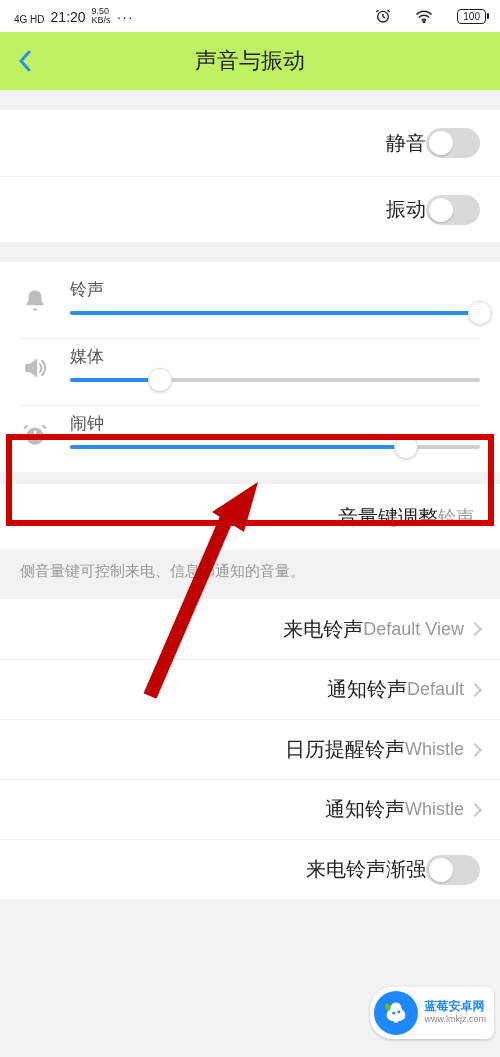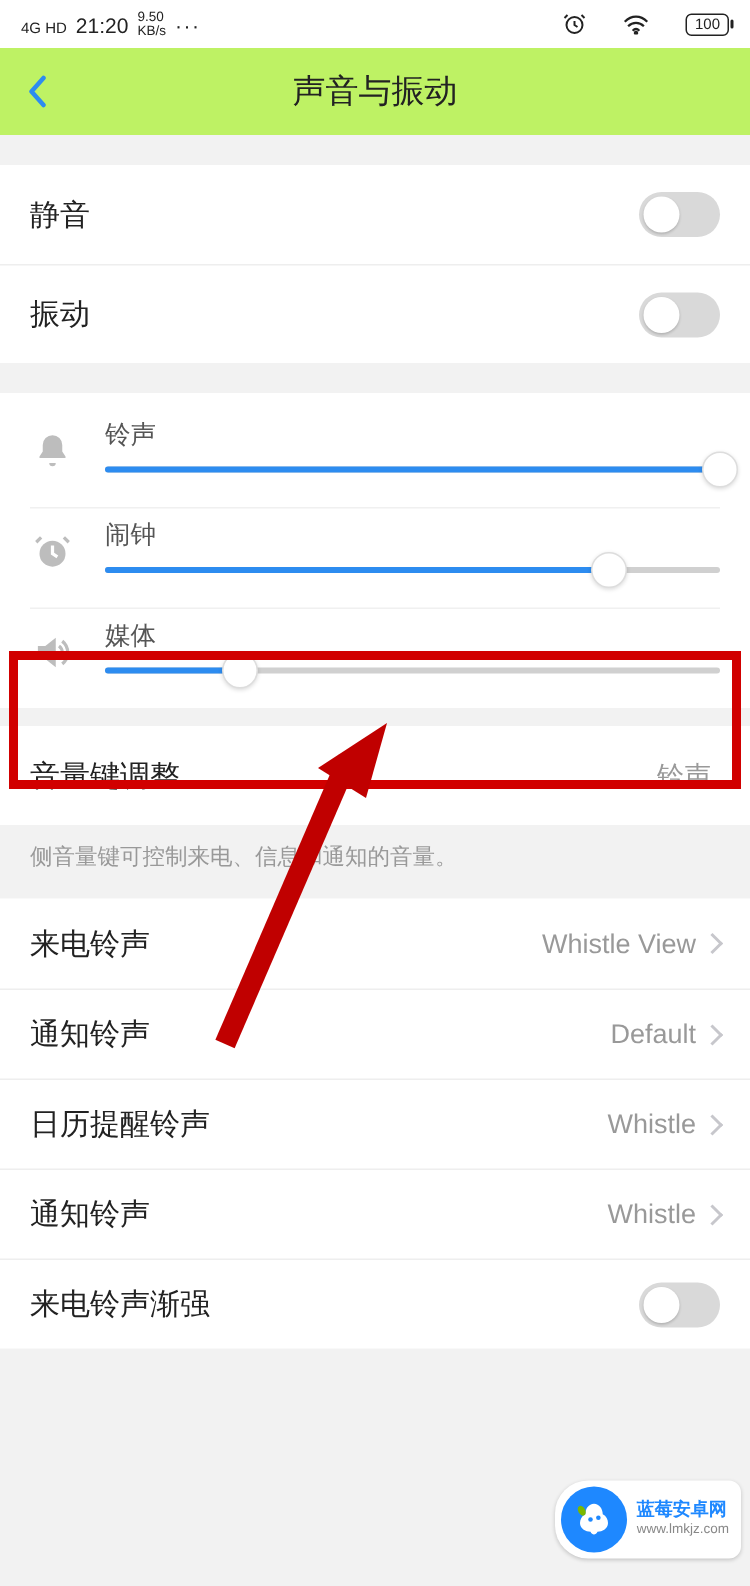--- a/index.html
+++ b/index.html
@@ -19,21 +19,21 @@
   .nav-bar { height: 58px; background: #bef264; display: flex; align-items: center; position: relative; }
   .nav-back { width: 50px; height: 100%; display: flex; align-items: center; justify-content: center; }
   .nav-title { position: absolute; left: 0; right: 0; text-align: center; font-size: 22px; font-weight: 400; pointer-events: none; }
 
   .gap { height: 20px; background: #f2f2f2; }
   .gap-sm { height: 12px; background: #f2f2f2; }
 
   .list-group { background: #fff; }
   .row { display: flex; align-items: center; padding: 0 20px; min-height: 66px; font-size: 20px; }
   .row + .row { border-top: 1px solid #eee; }
-  .row .label { flex: 1; }
+  .row .label { flex: 1; text-align: right; }
   .row .value { color: #999; font-size: 18px; margin-right: 6px; }
   .row.sub { min-height: 60px; }
 
   .toggle { width: 54px; height: 30px; background: #d9d9d9; border-radius: 15px; position: relative; }
   .toggle::after { content:""; position:absolute; left:3px; top:3px; width:24px; height:24px; background:#fff; border-radius:50%; box-shadow:0 1px 2px rgba(0,0,0,.2); }
 
   .chevron { width: 10px; height: 10px; border-right: 2px solid #c7c7cc; border-bottom: 2px solid #c7c7cc; transform: rotate(-45deg); }
 
   .slider-group { background: #fff; padding: 10px 20px 0 20px; }
   .slider-row { display: flex; align-items: flex-start; gap: 20px; padding: 6px 0 22px 0; position: relative; }
@@ -121,66 +121,66 @@
       <div class="slider-track">
         <div class="slider-fill" style="width:100%"></div>
         <div class="slider-thumb" style="left:100%"></div>
       </div>
     </div>
   </div>
 
   <div class="slider-row">
     <div class="icon">
       <svg width="26" height="26" viewBox="0 0 24 24" fill="#bdbdbd">
+          <path d="M4 9v6h4l5 4V5L8 9H4zM16 8a5 5 0 010 8M18 5a9 9 0 010 14" stroke="#bdbdbd" stroke-width="2" fill="none"></path>
+          <path d="M4 9v6h4l5 4V5L8 9H4z" fill="#bdbdbd"></path>
+        </svg>
+    </div>
+    <div class="slider-body">
+      <div class="slider-label">媒体</div>
+      <div class="slider-track">
+        <div class="slider-fill" style="width:22%"></div>
+        <div class="slider-thumb" style="left:22%"></div>
+      </div>
+    </div>
+  </div>
+
+  <div class="slider-row">
+    <div class="icon">
+      <svg width="26" height="26" viewBox="0 0 24 24" fill="#bdbdbd">
           <circle cx="12" cy="13" r="8"></circle>
           <path d="M5 3L2 6M22 6l-3-3" stroke="#bdbdbd" stroke-width="2" fill="none"></path>
           <path d="M12 8v5l3 2" stroke="#fff" stroke-width="2" fill="none"></path>
         </svg>
     </div>
     <div class="slider-body">
       <div class="slider-label">闹钟</div>
       <div class="slider-track">
         <div class="slider-fill" style="width:82%"></div>
         <div class="slider-thumb" style="left:82%"></div>
       </div>
     </div>
   </div>
 
-  <div class="slider-row">
-    <div class="icon">
-      <svg width="26" height="26" viewBox="0 0 24 24" fill="#bdbdbd">
-          <path d="M4 9v6h4l5 4V5L8 9H4zM16 8a5 5 0 010 8M18 5a9 9 0 010 14" stroke="#bdbdbd" stroke-width="2" fill="none"></path>
-          <path d="M4 9v6h4l5 4V5L8 9H4z" fill="#bdbdbd"></path>
-        </svg>
-    </div>
-    <div class="slider-body">
-      <div class="slider-label">媒体</div>
-      <div class="slider-track">
-        <div class="slider-fill" style="width:22%"></div>
-        <div class="slider-thumb" style="left:22%"></div>
-      </div>
-    </div>
-  </div>
-
 </div>
 
 <div class="gap-sm"></div>
 
 <div class="list-group">
   <div class="row">
     <span class="label">音量键调整</span>
     <span class="value">铃声</span>
   </div>
 </div>
 <div class="helper-text">侧音量键可控制来电、信息和通知的音量。</div>
 
 <div class="list-group">
   <div class="row sub">
     <span class="label">来电铃声</span>
-    <span class="value">Whistle View</span>
+    <span class="value">Default View</span>
     <span class="chevron"></span>
   </div>
   <div class="row sub">
     <span class="label">通知铃声</span>
     <span class="value">Default</span>
     <span class="chevron"></span>
   </div>
   <div class="row sub">
     <span class="label">日历提醒铃声</span>
     <span class="value">Whistle</span>

